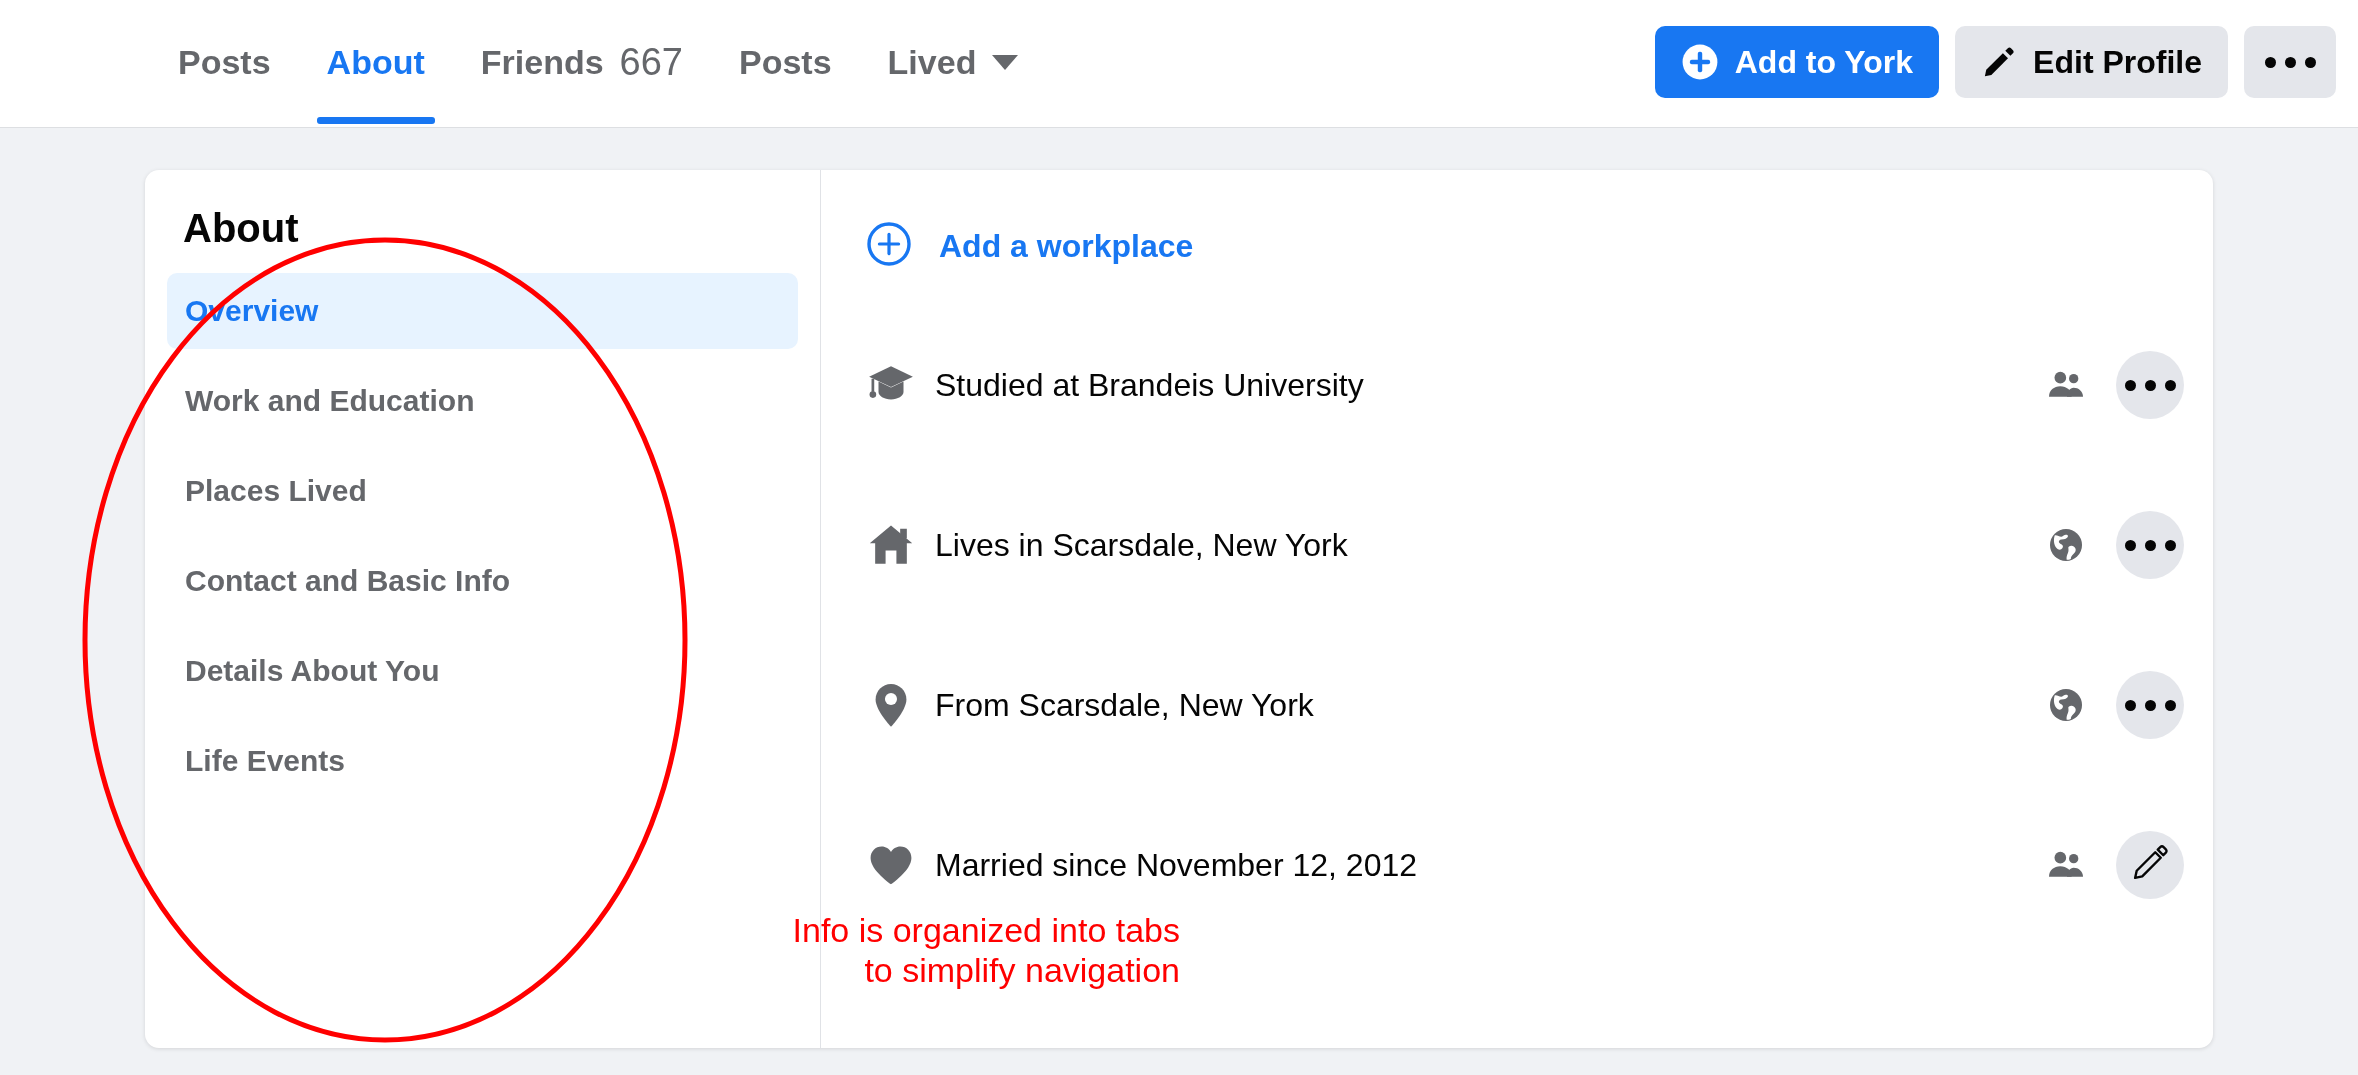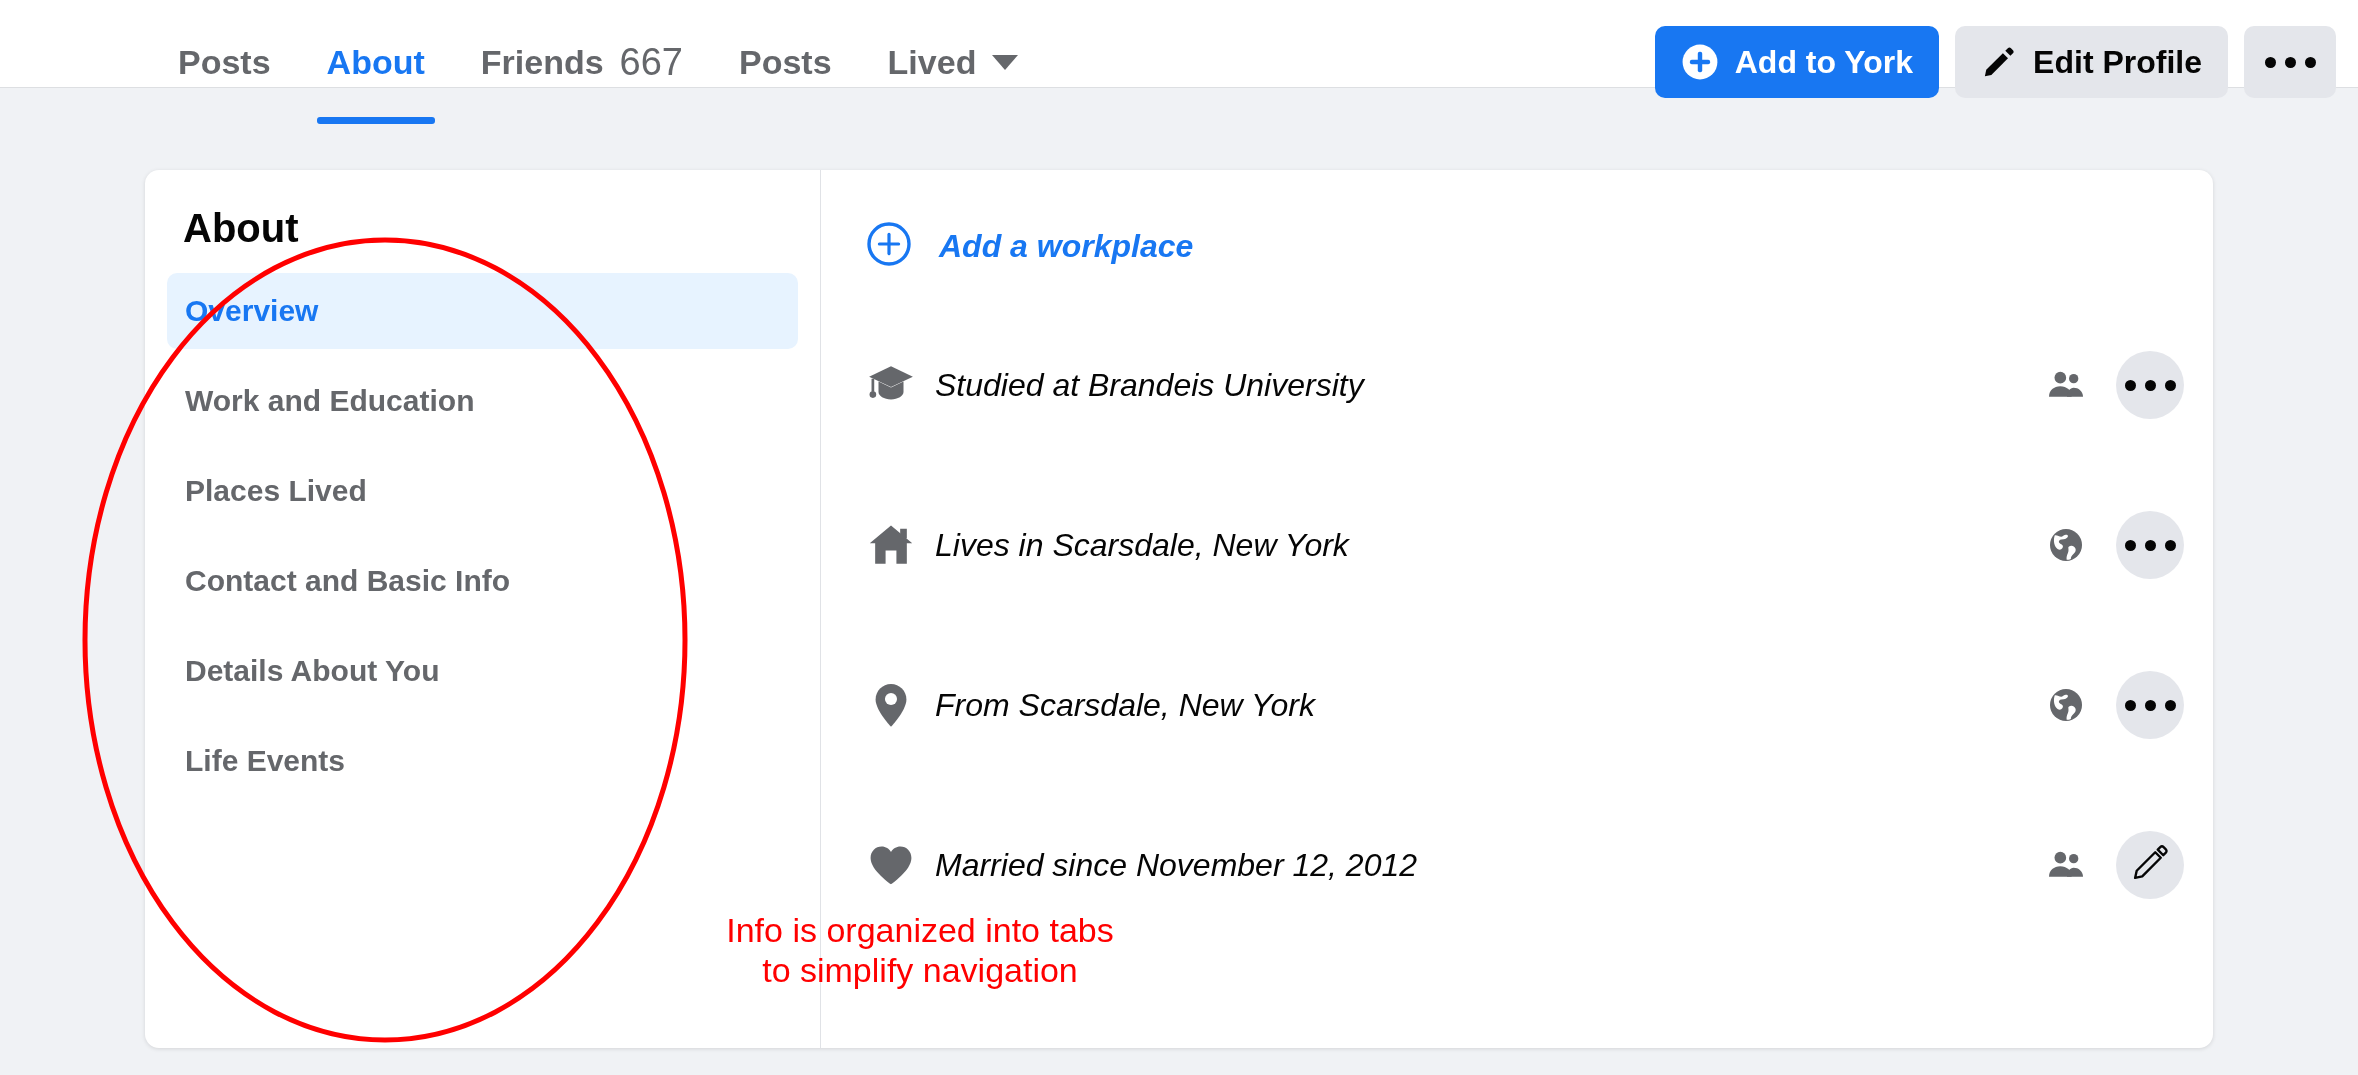--- a/index.html
+++ b/index.html
@@ -8,21 +8,21 @@
     height: 1075px;
     overflow: hidden;
     font-family: "Liberation Sans", sans-serif;
     background: #f0f2f5;
   }
 
   
   #topbar {
     position: absolute;
     left: 0; top: 0;
-    width: 2358px; height: 88px;
+    width: 2358px; height: 128px;
     background: #ffffff;
     border-bottom: 1px solid #dddfe2;
     padding-left: 10px;
   }
   #nav-tabs {
     position: absolute;
     left: 150px; top: 0;
     height: 124px;
     display: flex;
     align-items: center;
@@ -141,21 +141,20 @@
   }
   .side-item.active {
     background: #e7f3ff;
     color: #1877f2;
   }
 
   
   #about-content {
     flex: 1 1 auto;
     padding: 30px 29px 0 44px;
-    font-style: italic;
   }
   .add-row {
     display: flex;
     align-items: center;
     height: 92px;
     cursor: pointer;
   }
   .add-row .label {
     margin-left: 26px;
     font-size: 32px;
@@ -205,21 +204,21 @@
   #annot-layer {
     position: absolute;
     left: 0; top: 0;
     width: 2358px; height: 1075px;
     pointer-events: none;
   }
   #annot-text {
     position: absolute;
     left: 660px; top: 910px;
     width: 520px;
-    text-align: center;
+    text-align: right;
     color: #ff0000;
     font-size: 34px;
     line-height: 1.18;
     white-space: pre-line;
   }
 </style>
 </head>
 <body>
 
 <div id="topbar">

